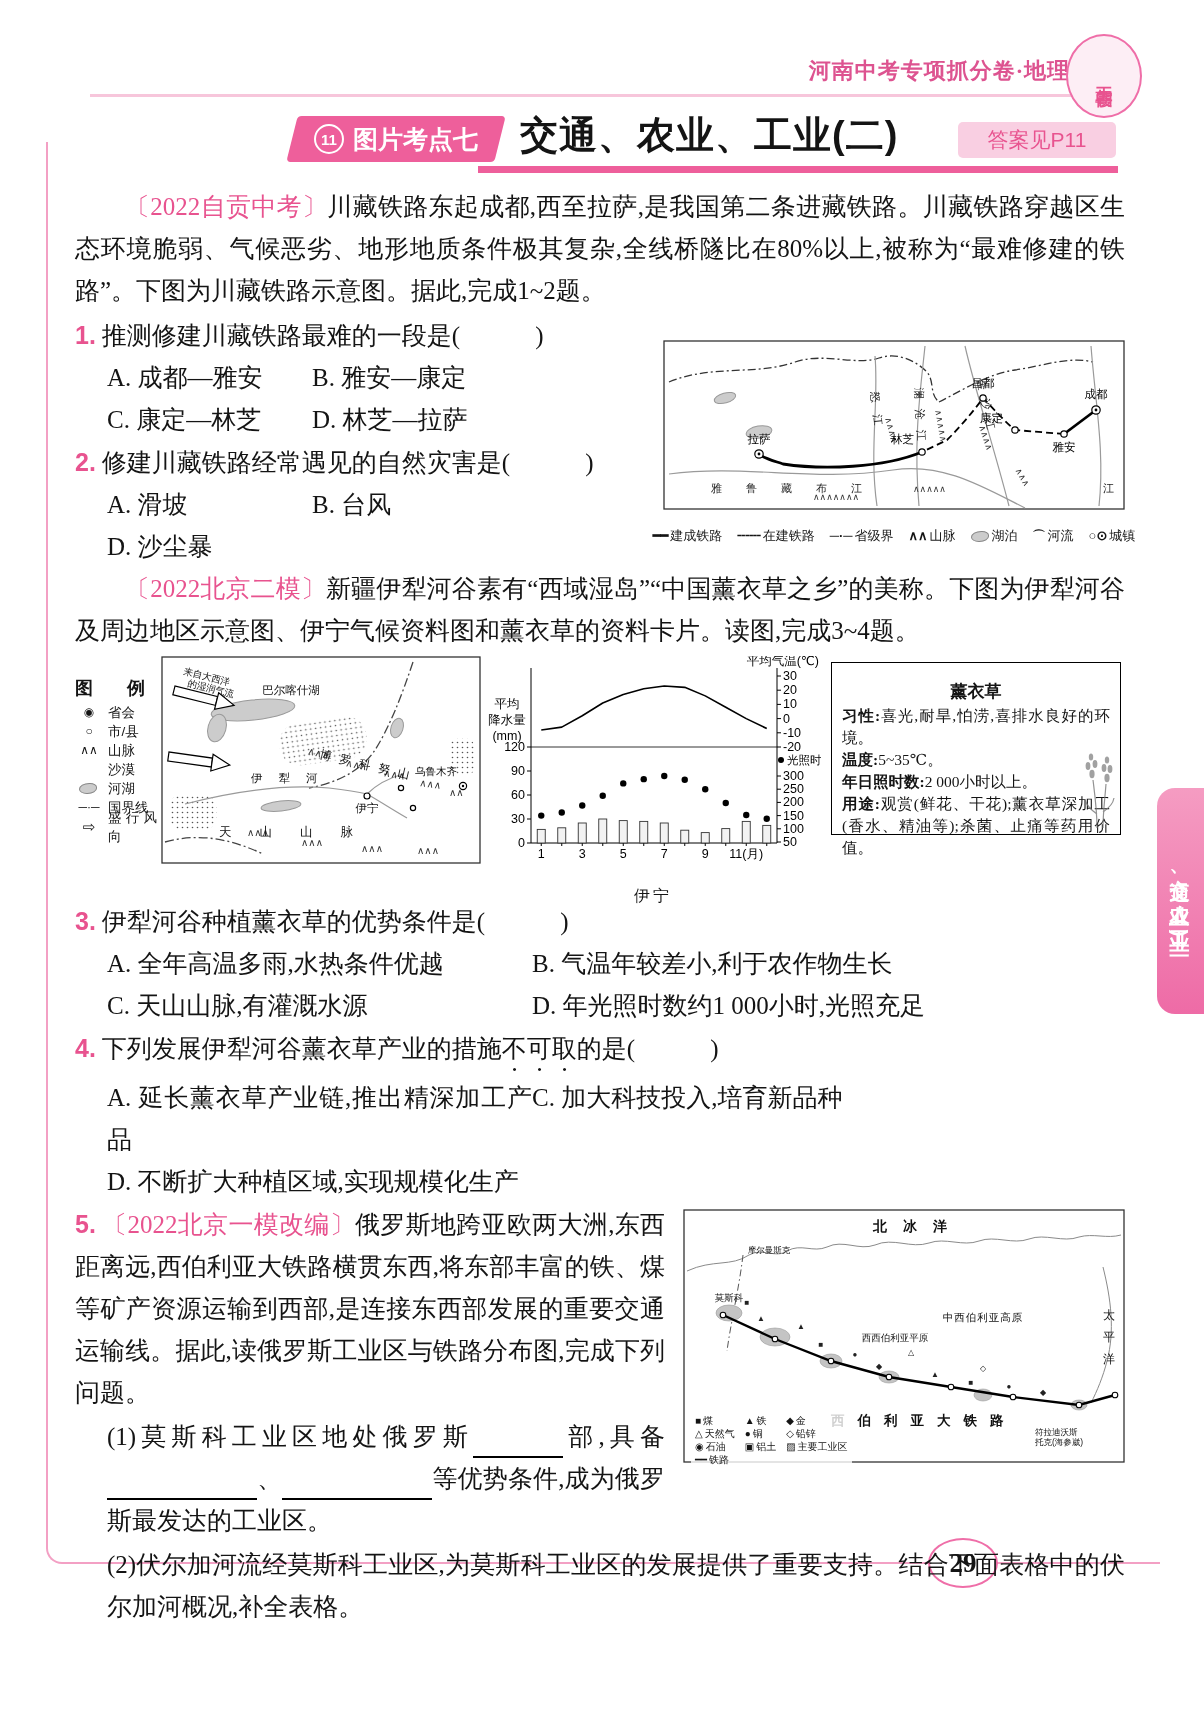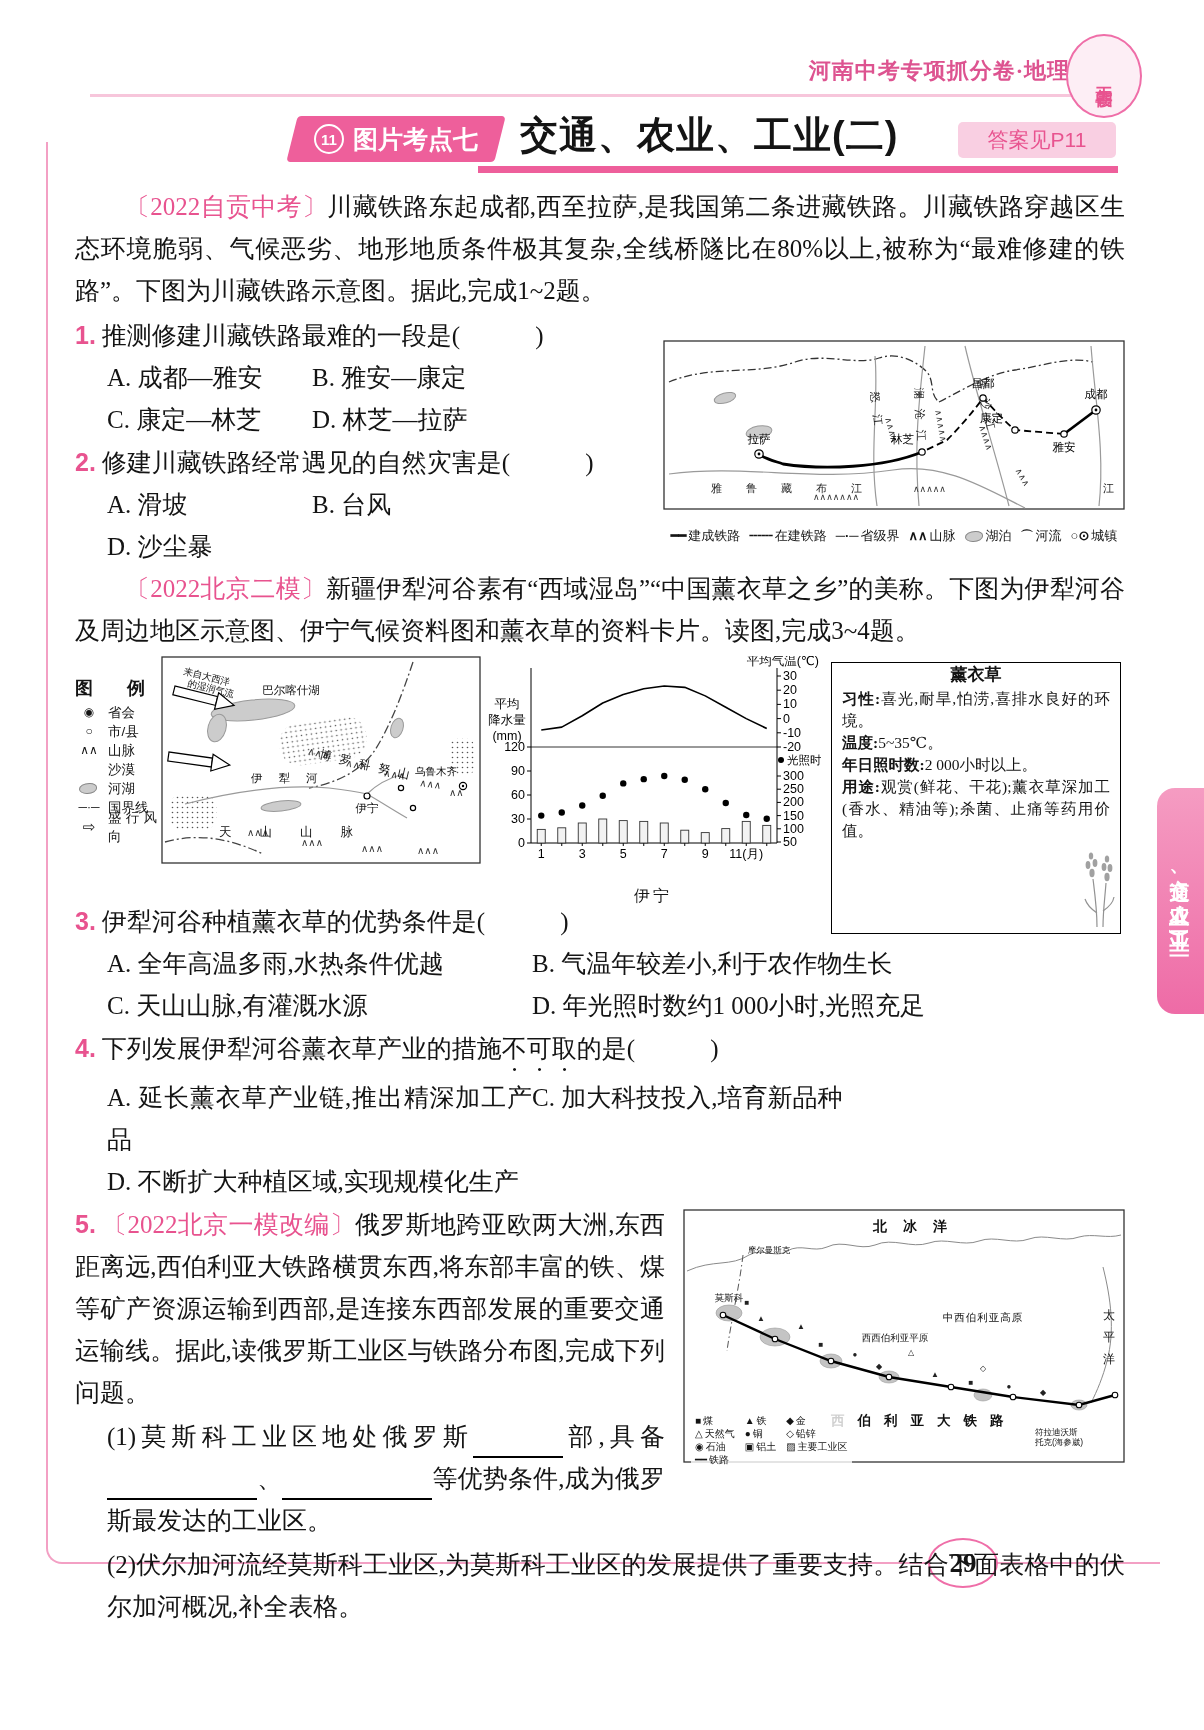--- a/index.html
+++ b/index.html
@@ -46,40 +46,40 @@
   .opts{display:grid;margin-left:32px}
   .cols-a{grid-template-columns:205px auto}
   .cols-b{grid-template-columns:425px auto}
   .emph{-webkit-text-emphasis:dot;-webkit-text-emphasis-position:under right;
         text-emphasis:dot;text-emphasis-position:under right}
   .blank{display:inline-block;border-bottom:2px solid #000;height:1.02em;vertical-align:bottom}
   .w90{width:90px}.w150{width:150px}
   .sub{margin-left:32px}
   
   .railway-fig{float:right;width:462px;margin:26px 0 4px 20px}
-  .railway-legend{display:flex;gap:9px;justify-content:center;font-size:13px;line-height:20px;margin-top:3px;
+  .railway-legend{display:flex;gap:15px;justify-content:center;font-size:13px;line-height:20px;margin-top:3px;
         font-family:"Liberation Sans",sans-serif;white-space:nowrap}
   .railway-legend .sym{margin-right:2px;font-weight:bold}
   .blob{display:inline-block;width:16px;height:9px;background:#ccc;border:1px solid #888;
         border-radius:60% 40% 55% 45%;vertical-align:middle;margin-right:3px}
   .figure-row{position:relative;height:240px;margin:4px 0 4px}
   .yili-legend{position:absolute;left:0;top:23px;width:82px;font-size:13.5px;line-height:19px;
         font-family:"Liberation Sans",sans-serif}
   .yili-legend .t{font-size:18px;font-weight:bold;letter-spacing:8px;margin-bottom:5px;
         font-family:"Liberation Serif",serif}
   .lg-row{display:flex;align-items:center;gap:5px;height:19px}
   .lg-sym{width:28px;text-align:center;font-size:12px;flex:0 0 28px}
   .dots-sym{display:inline-block;width:22px;height:10px;border-radius:40%;
         background-image:radial-gradient(#555 16%,transparent 17%);background-size:4px 4px}
   .arrow-sym{font-size:15px;line-height:10px}
   .yili-map{position:absolute;left:86px;top:0}
   .climate{position:absolute;left:410px;top:0;width:336px;text-align:center}
   .climate .caption{font-size:16px;letter-spacing:3px;margin-top:-2px;font-family:"Liberation Serif",serif}
-  .card{position:absolute;left:756px;top:6px;width:290px;height:272px;border:1.6px solid #000;
-        padding:0 10px 4px;box-sizing:border-box;font-size:15.5px;line-height:1.42;text-align:justify}
+  .card{position:absolute;left:756px;top:6px;width:290px;height:173px;border:1.6px solid #000;
+        padding:17px 10px 4px;box-sizing:border-box;font-size:15.5px;line-height:1.42;text-align:justify}
   .card .t{text-align:center;font-weight:bold;font-size:17px;margin-bottom:1px}
   .card p{margin:0}
   .sprig{position:absolute;right:3px;bottom:6px;opacity:.8}
   .russia-fig{float:right;width:442px;margin:6px 0 6px 18px;position:relative}
   .ru-legend{position:absolute;left:8px;bottom:8px;display:grid;grid-template-columns:auto auto auto;
         column-gap:10px;row-gap:0;font-size:10px;line-height:13px;font-family:"Liberation Sans",sans-serif;
         background:rgba(255,255,255,.8);padding:2px 4px}
   .ru-item{white-space:nowrap}
   .ru-item .sym{margin-right:2px}
 </style>

